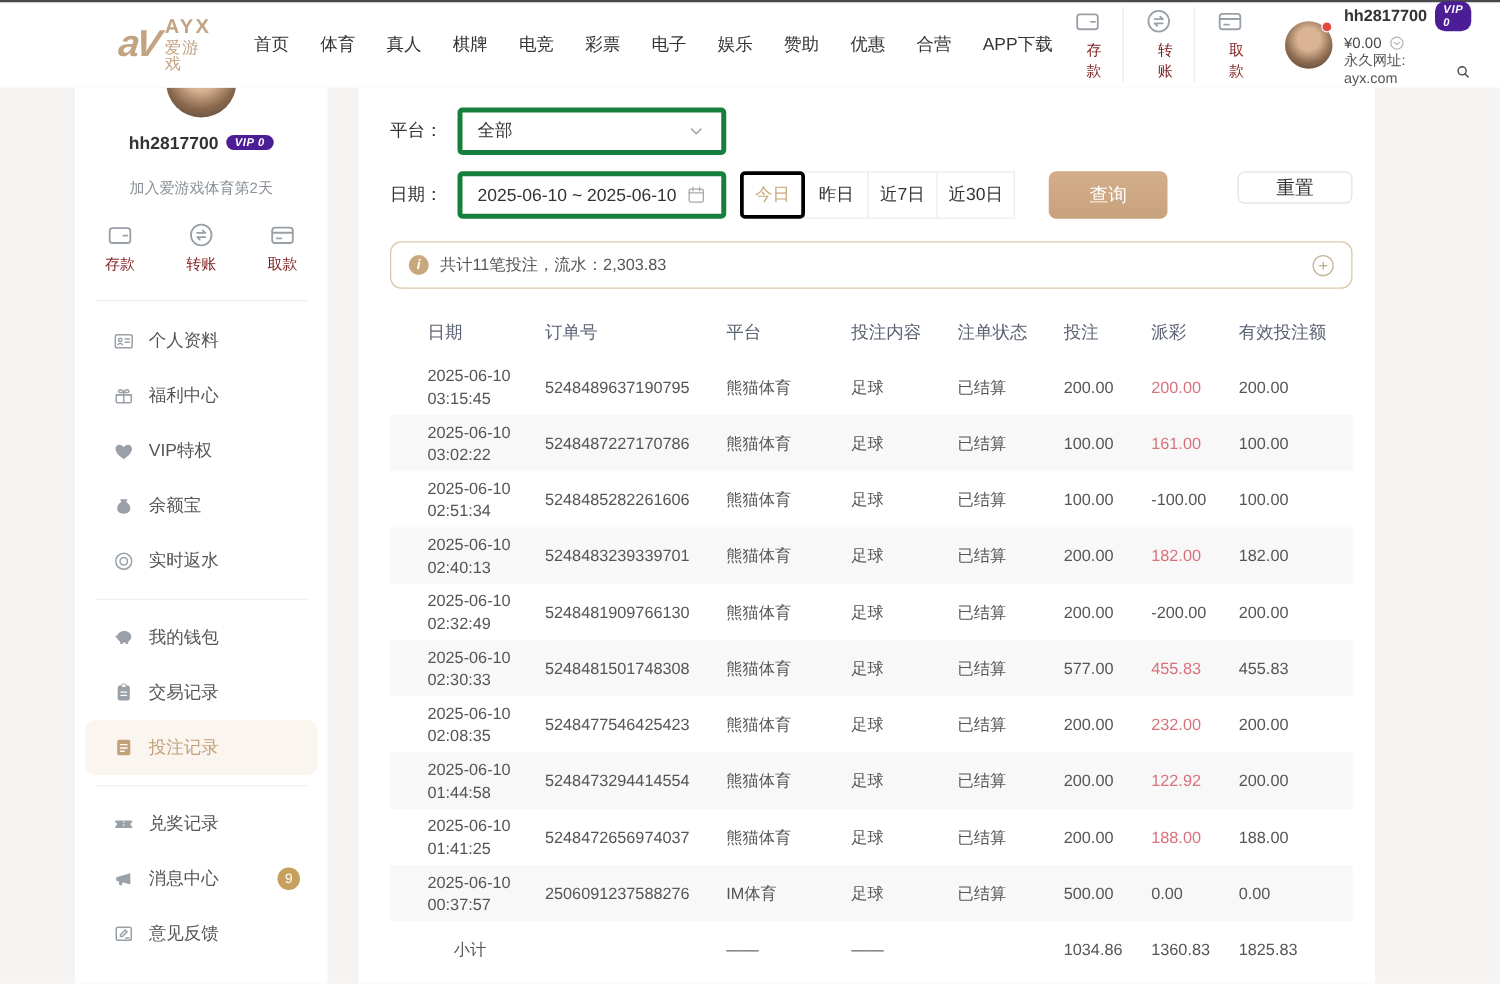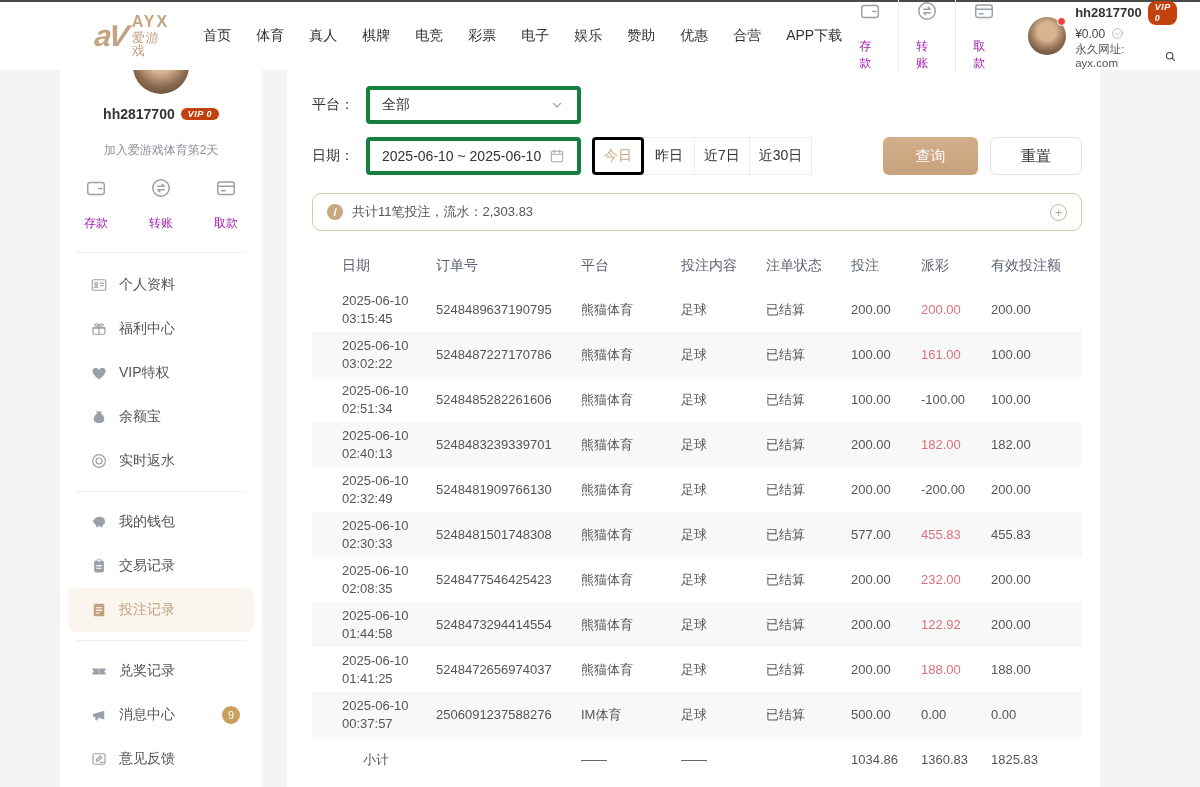--- a/index.html
+++ b/index.html
@@ -16,35 +16,35 @@
   .logo { display:flex; align-items:center; gap:6px; cursor:pointer; }
   .logo-mark { font-size:30px; font-weight:900; font-style:italic; color:#c2a382;
                transform:skewX(-8deg); letter-spacing:-3px; line-height:1; }
   .logo-text { display:flex; flex-direction:column; line-height:1.05; }
   .logo-en { font-size:16px; font-weight:800; color:#c2a382; letter-spacing:2px; }
   .logo-cn { font-size:13px; font-weight:400; color:#c2a382; letter-spacing:1px; }
   .main-nav { display:flex; gap:25px; margin-left:34px; }
   .nav-item { font-size:14px; color:#333; text-decoration:none; cursor:pointer; white-space:nowrap; }
   .topbar-right { margin-left:auto; display:flex; align-items:center; }
   .top-actions { display:flex; }
-  .top-action { display:flex; flex-direction:column; align-items:center; gap:16px;
-                padding:0 17px; font-size:12px; color:#a21caf; cursor:pointer; }
+  .top-action { display:flex; flex-direction:column; align-items:center; gap:4px;
+                padding:0 17px; font-size:12px; color:#7f1d1d; cursor:pointer;text-align:right; }
   .top-action + .top-action { border-left:1px solid #ececec; }
   .top-ic { font-size:22px; color:#9aa0a8; display:flex; }
   .icon svg { display:block; }
   .user-block { display:flex; align-items:center; gap:9px; margin-left:16px; cursor:pointer; }
   .avatar-wrap { position:relative; }
   .avatar { width:38px; height:38px; border-radius:50%;
             background:radial-gradient(circle at 50% 38%, #d9b392 0 30%, #8a6a4f 62%, #4d3b2d 100%); }
   .red-dot { position:absolute; top:0; right:0; width:9px; height:9px; border-radius:50%;
              background:#e4483f; border:1.5px solid #fff; }
   .user-meta { display:flex; flex-direction:column; gap:2px; line-height:1.2; }
   .user-line { display:flex; align-items:center; gap:6px; }
   .user-name { font-size:13px; font-weight:700; color:#333; }
-  .vip-badge { background:#c2410c; color:#fff; font-size:9px; font-weight:700; font-style:italic;
+  .vip-badge { background:#4c1d95; color:#fff; font-size:9px; font-weight:700; font-style:italic;
                padding:1px 7px; border-radius:8px; letter-spacing:.5px; }
   .balance { font-size:12px; color:#444; }
   .mini-ic { font-size:13px; color:#b0b4bb; display:flex; }
   .site-label { font-size:11.5px; color:#555; }
   .mag-ic { font-size:13px; color:#444; display:flex; }
 
   
   .content { display:flex; height:717px; overflow:hidden; padding-left:60px; }
 
   
@@ -77,22 +77,22 @@
        background:#fff; cursor:pointer; }
   .box-ic { margin-left:auto; font-size:16px; color:#a9a9a9; display:flex; }
   .seg-group { display:flex; margin-left:12px; }
   .seg { min-width:52px; height:38px; padding:0 9px; display:flex; align-items:center; justify-content:center;
          font-size:14px; color:#333; background:#fff; border:1px solid #ececec; margin-left:-1px;
          cursor:pointer; position:relative; font-family:inherit; }
   .seg.active { border:3px solid #000000; color:#c9a87e; border-radius:4px; z-index:2; }
   .f-buttons { margin-left:auto; display:flex; gap:12px; }
   .btn-primary { width:95px; height:38px; border:none; border-radius:6px; font-size:15px; color:#fff;
                  background:linear-gradient(#d3ae8a,#c8a27d); cursor:pointer; font-family:inherit; }
-  .btn-ghost { width:92px; height:38px; border:1px solid #e2e2e2; border-radius:6px; font-size:15px;
-               color:#333; background:#fff; cursor:pointer; font-family:inherit; }
+  .btn-ghost { width:92px; height:26px; border:1px solid #e2e2e2; border-radius:6px; font-size:15px;
+               color:#333; background:#fff; cursor:pointer; font-family:inherit;margin-left:44px; }
 
   .summary { margin-top:18px; height:38px; border:1px solid #d9c7a9; border-radius:9px;
              display:flex; align-items:center; padding:0 14px; font-size:13px; color:#555; }
   .info-i { width:16px; height:16px; border-radius:50%; background:#c9a87e; color:#fff; font-size:11px;
             font-weight:700; font-style:italic; display:flex; align-items:center; justify-content:center;
             margin-right:9px; flex-shrink:0; }
   .plus-circle { margin-left:auto; width:17px; height:17px; border-radius:50%; border:1px solid #c4b498;
                  color:#b9a98d; font-size:13px; line-height:1; display:flex; align-items:center;
                  justify-content:center; cursor:pointer; }
 

